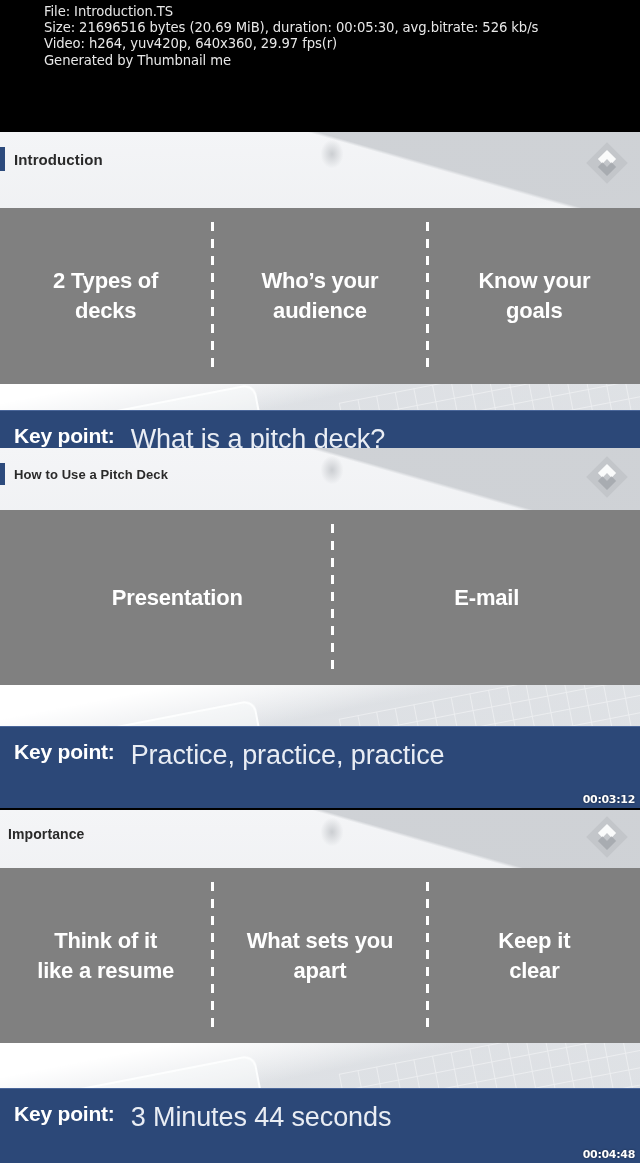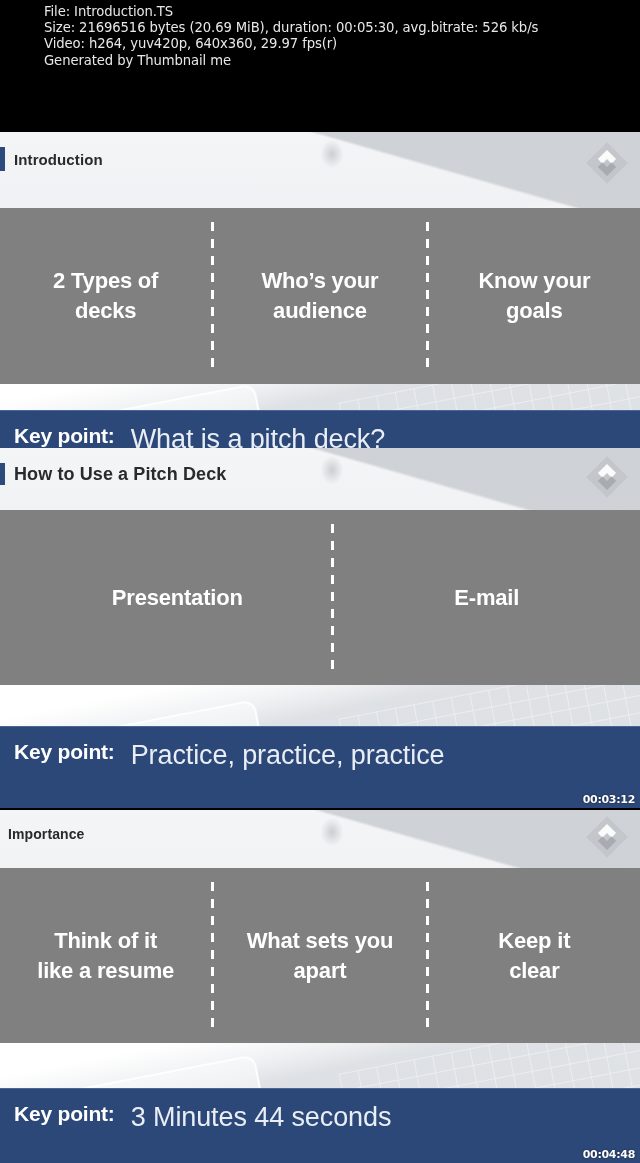--- a/index.html
+++ b/index.html
@@ -101,21 +101,21 @@
     flex: none;
   }
   .title-text {
     margin-left: 9px;
     color: #2a2a2a;
     font-size: 15px;
     font-weight: 700;
     letter-spacing: 0.1px;
     white-space: nowrap;
   }
-  .title-text.small { font-size: 18px; }
+  .title-text.small { font-size: 13px; }
   .title-text.plain { margin-left: 8px; font-weight: 700; font-size: 14px; }
 
   
   .logo {
     position: absolute;
     right: 10px;
     width: 46px; height: 46px;
   }
   .logo svg { display: block; width: 100%; height: 100%; }
 

